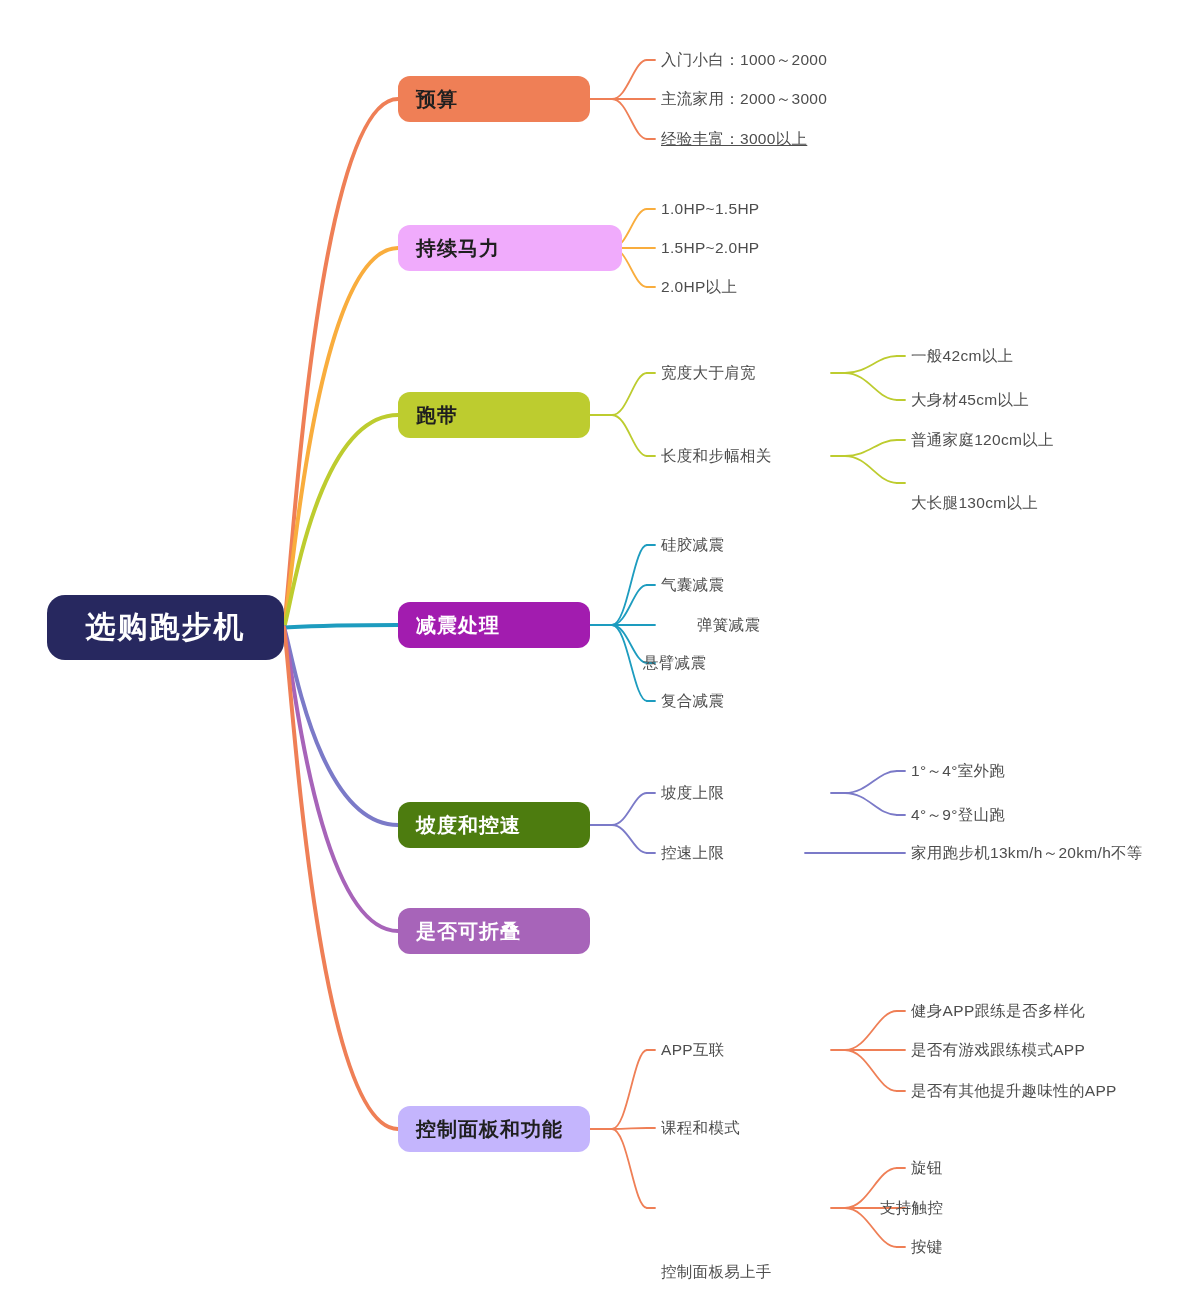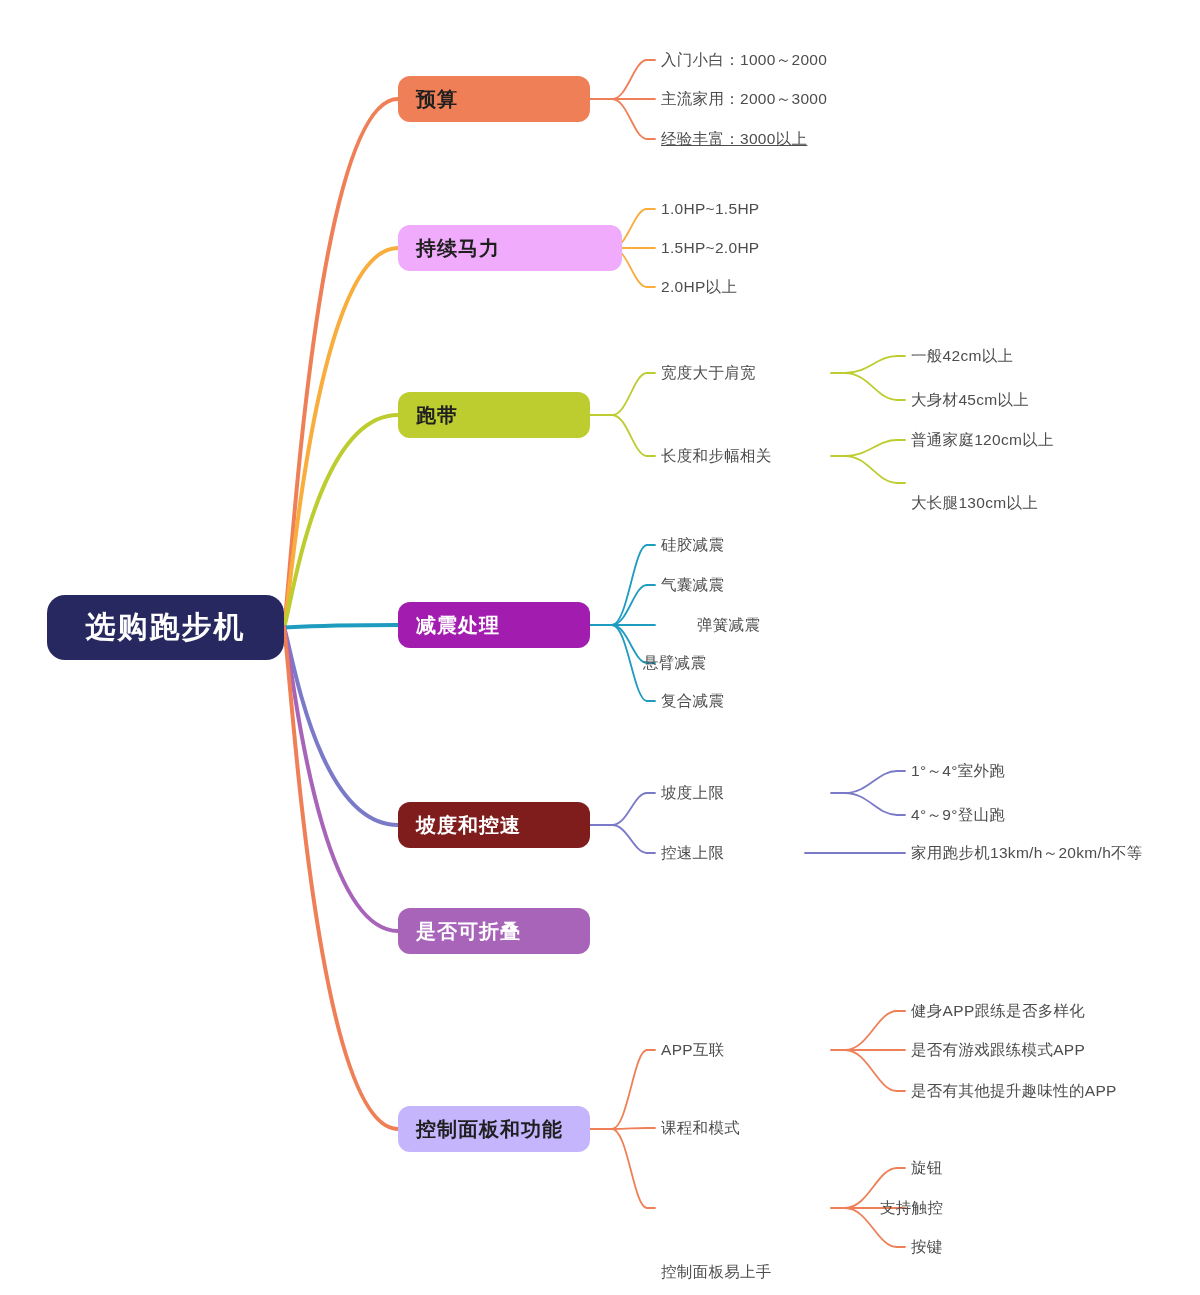--- a/index.html
+++ b/index.html
@@ -159,21 +159,21 @@
       <div class="leaf-label" style="left: 911px; top: 392px;">大身材45cm以上</div>
       <div class="leaf-label" style="left: 661px; top: 448px;">长度和步幅相关</div>
       <div class="leaf-label" style="left: 911px; top: 432px;">普通家庭120cm以上</div>
       <div class="leaf-label" style="left: 911px; top: 495px;">大长腿130cm以上</div>
       <div class="node-box node-branch" style="left: 398px; top: 602px; width: 192px; height: 46px; background: #a21caf; color: rgb(255, 255, 255);">减震处理</div>
       <div class="leaf-label" style="left: 661px; top: 537px;">硅胶减震</div>
       <div class="leaf-label" style="left: 661px; top: 577px;">气囊减震</div>
       <div class="leaf-label" style="left: 661px; top: 617px; margin-left: 36px;">弹簧减震</div>
       <div class="leaf-label" style="left: 643px; top: 655px;">悬臂减震</div>
       <div class="leaf-label" style="left: 661px; top: 693px;">复合减震</div>
-      <div class="node-box node-branch" style="left: 398px; top: 802px; width: 192px; height: 46px; background: #7f1d1d; color: rgb(255, 255, 255);">坡度和控速</div>
+      <div class="node-box node-branch" style="left: 398px; top: 802px; width: 192px; height: 46px; background: #4d7c0f; color: rgb(255, 255, 255);">坡度和控速</div>
       <div class="leaf-label" style="left: 661px; top: 785px;">坡度上限</div>
       <div class="leaf-label" style="left: 911px; top: 763px;">1°～4°室外跑</div>
       <div class="leaf-label" style="left: 911px; top: 807px;">4°～9°登山跑</div>
       <div class="leaf-label" style="left: 661px; top: 845px;">控速上限</div>
       <div class="leaf-label" style="left: 911px; top: 845px;">家用跑步机13km/h～20km/h不等</div>
       <div class="node-box node-branch" style="left: 398px; top: 908px; width: 192px; height: 46px; background: rgb(167, 100, 185); color: rgb(255, 255, 255);">是否可折叠</div>
       <div class="node-box node-branch" style="left: 398px; top: 1106px; width: 192px; height: 46px; background: #c4b5fd; color: rgb(31, 31, 31);">控制面板和功能</div>
       <div class="leaf-label" style="left: 661px; top: 1042px;">APP互联</div>
       <div class="leaf-label" style="left: 911px; top: 1003px;">健身APP跟练是否多样化</div>
       <div class="leaf-label" style="left: 911px; top: 1042px;">是否有游戏跟练模式APP</div>

